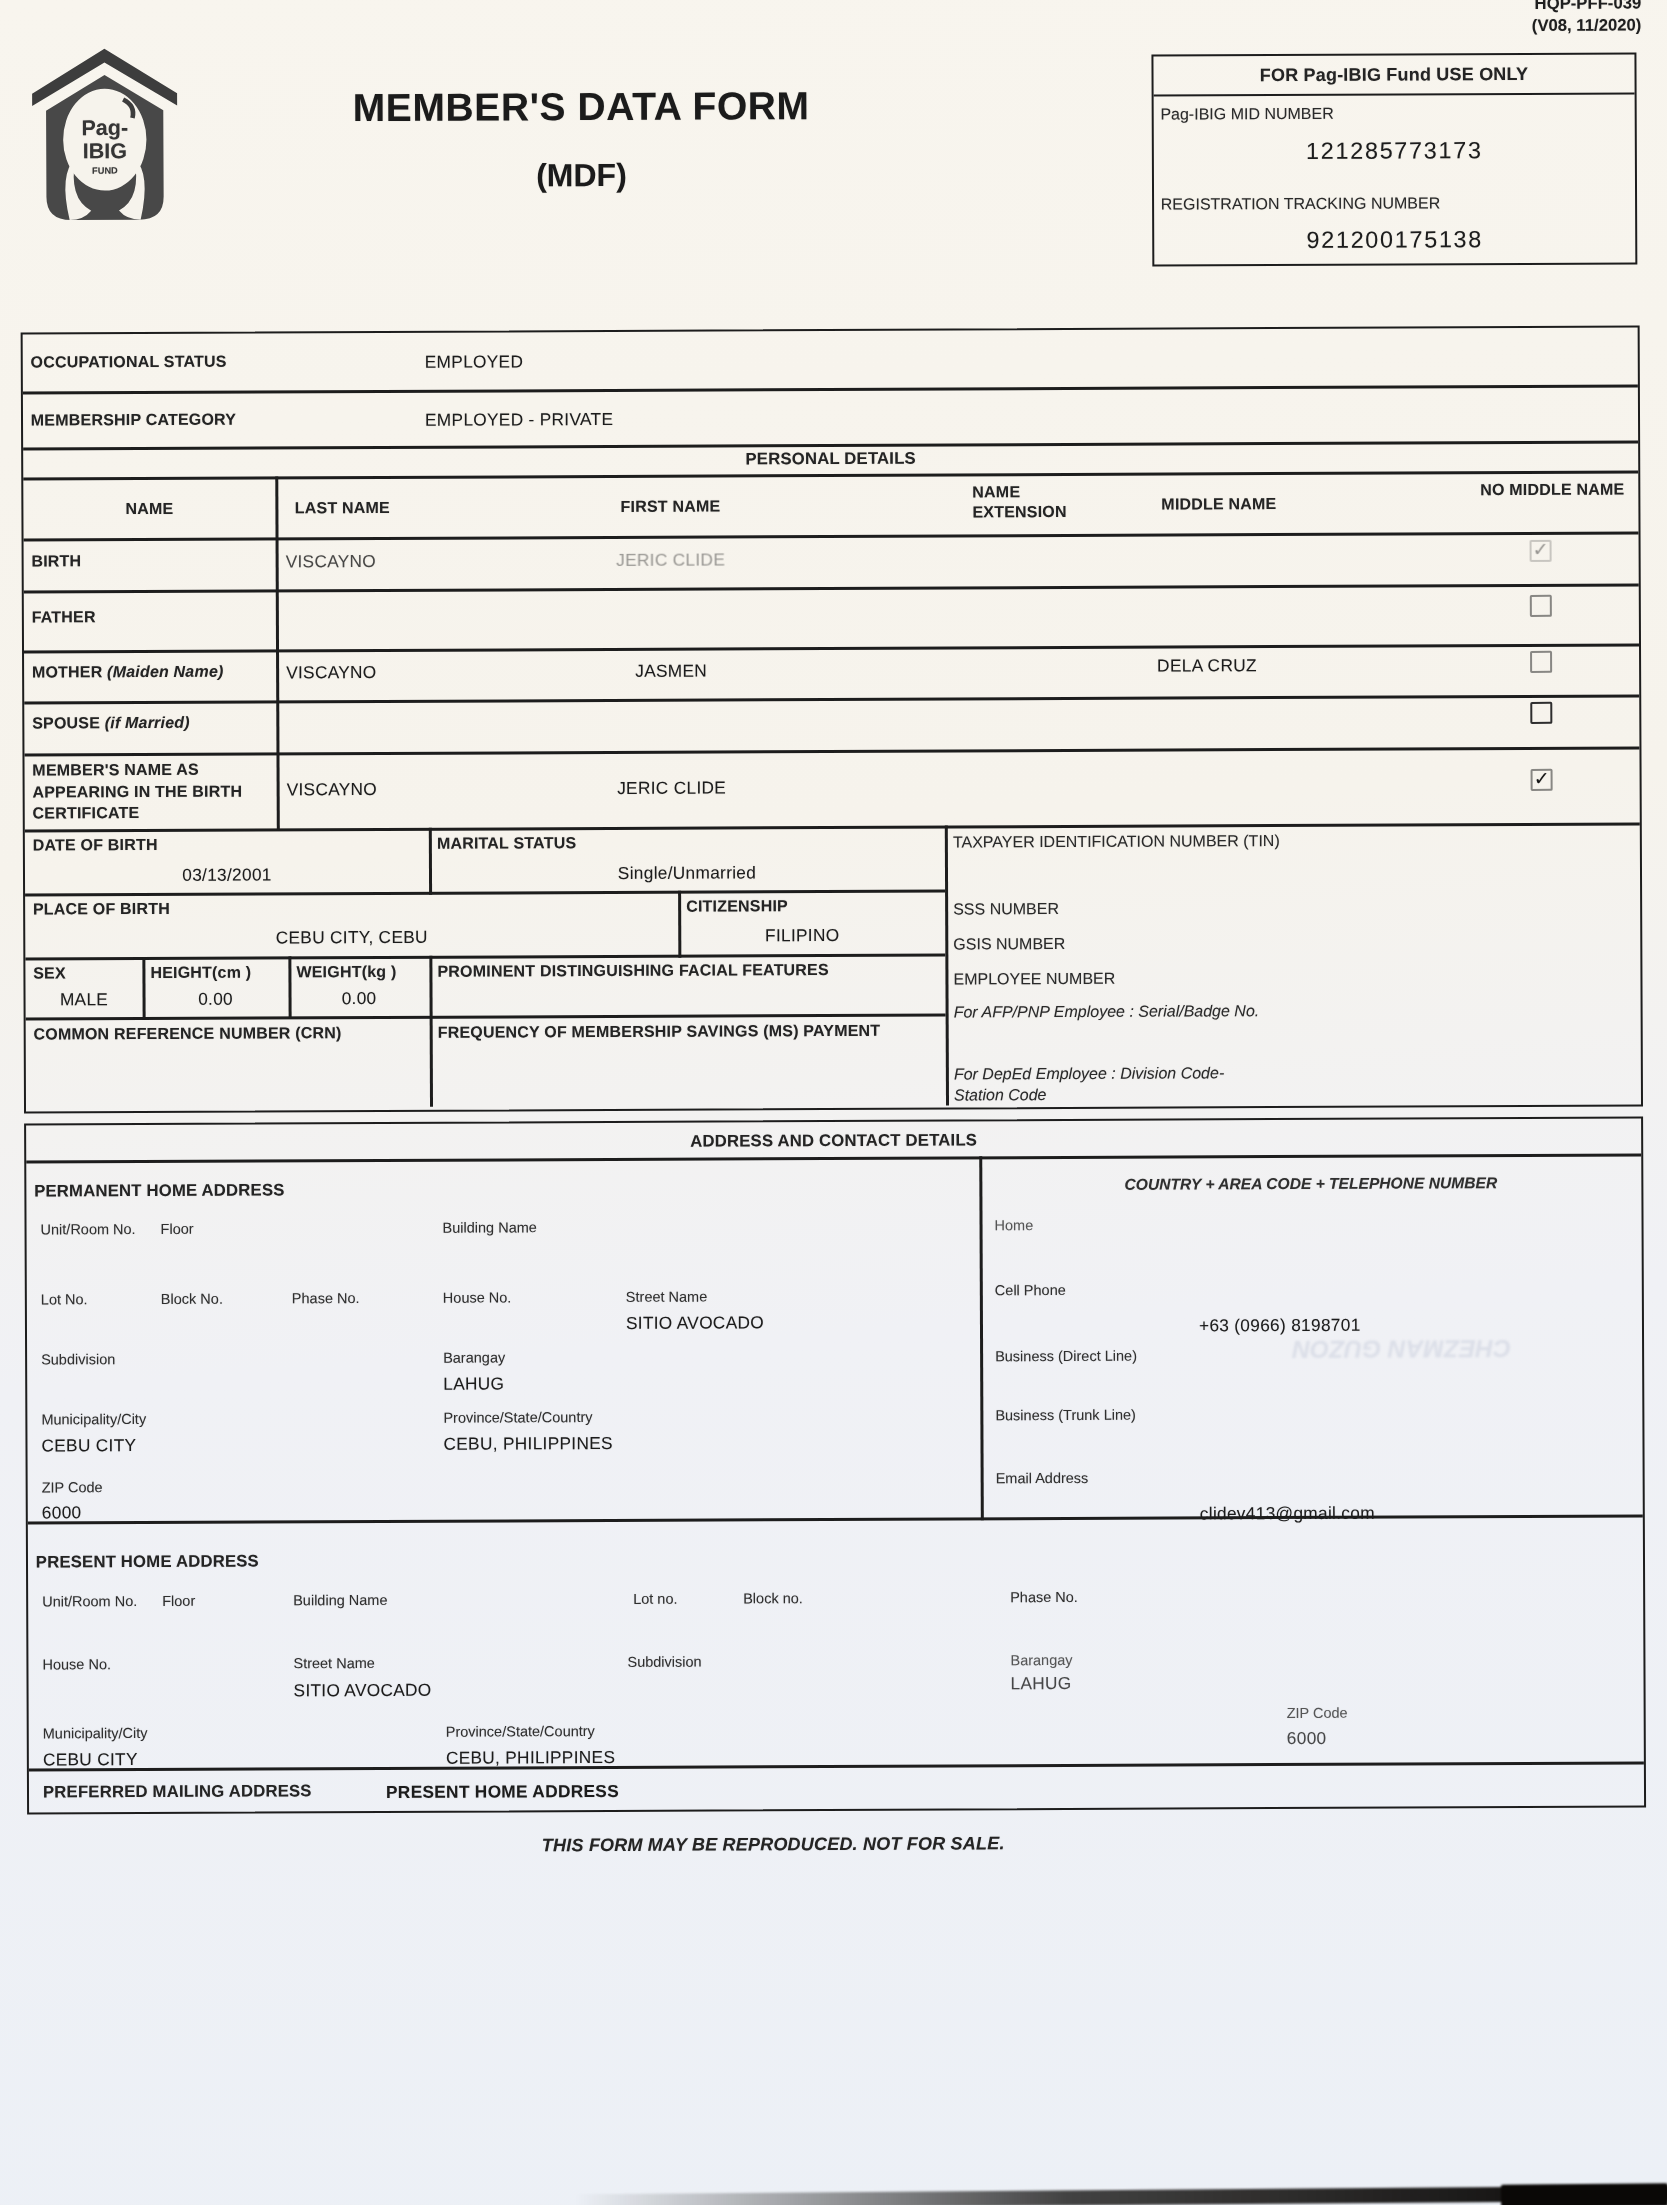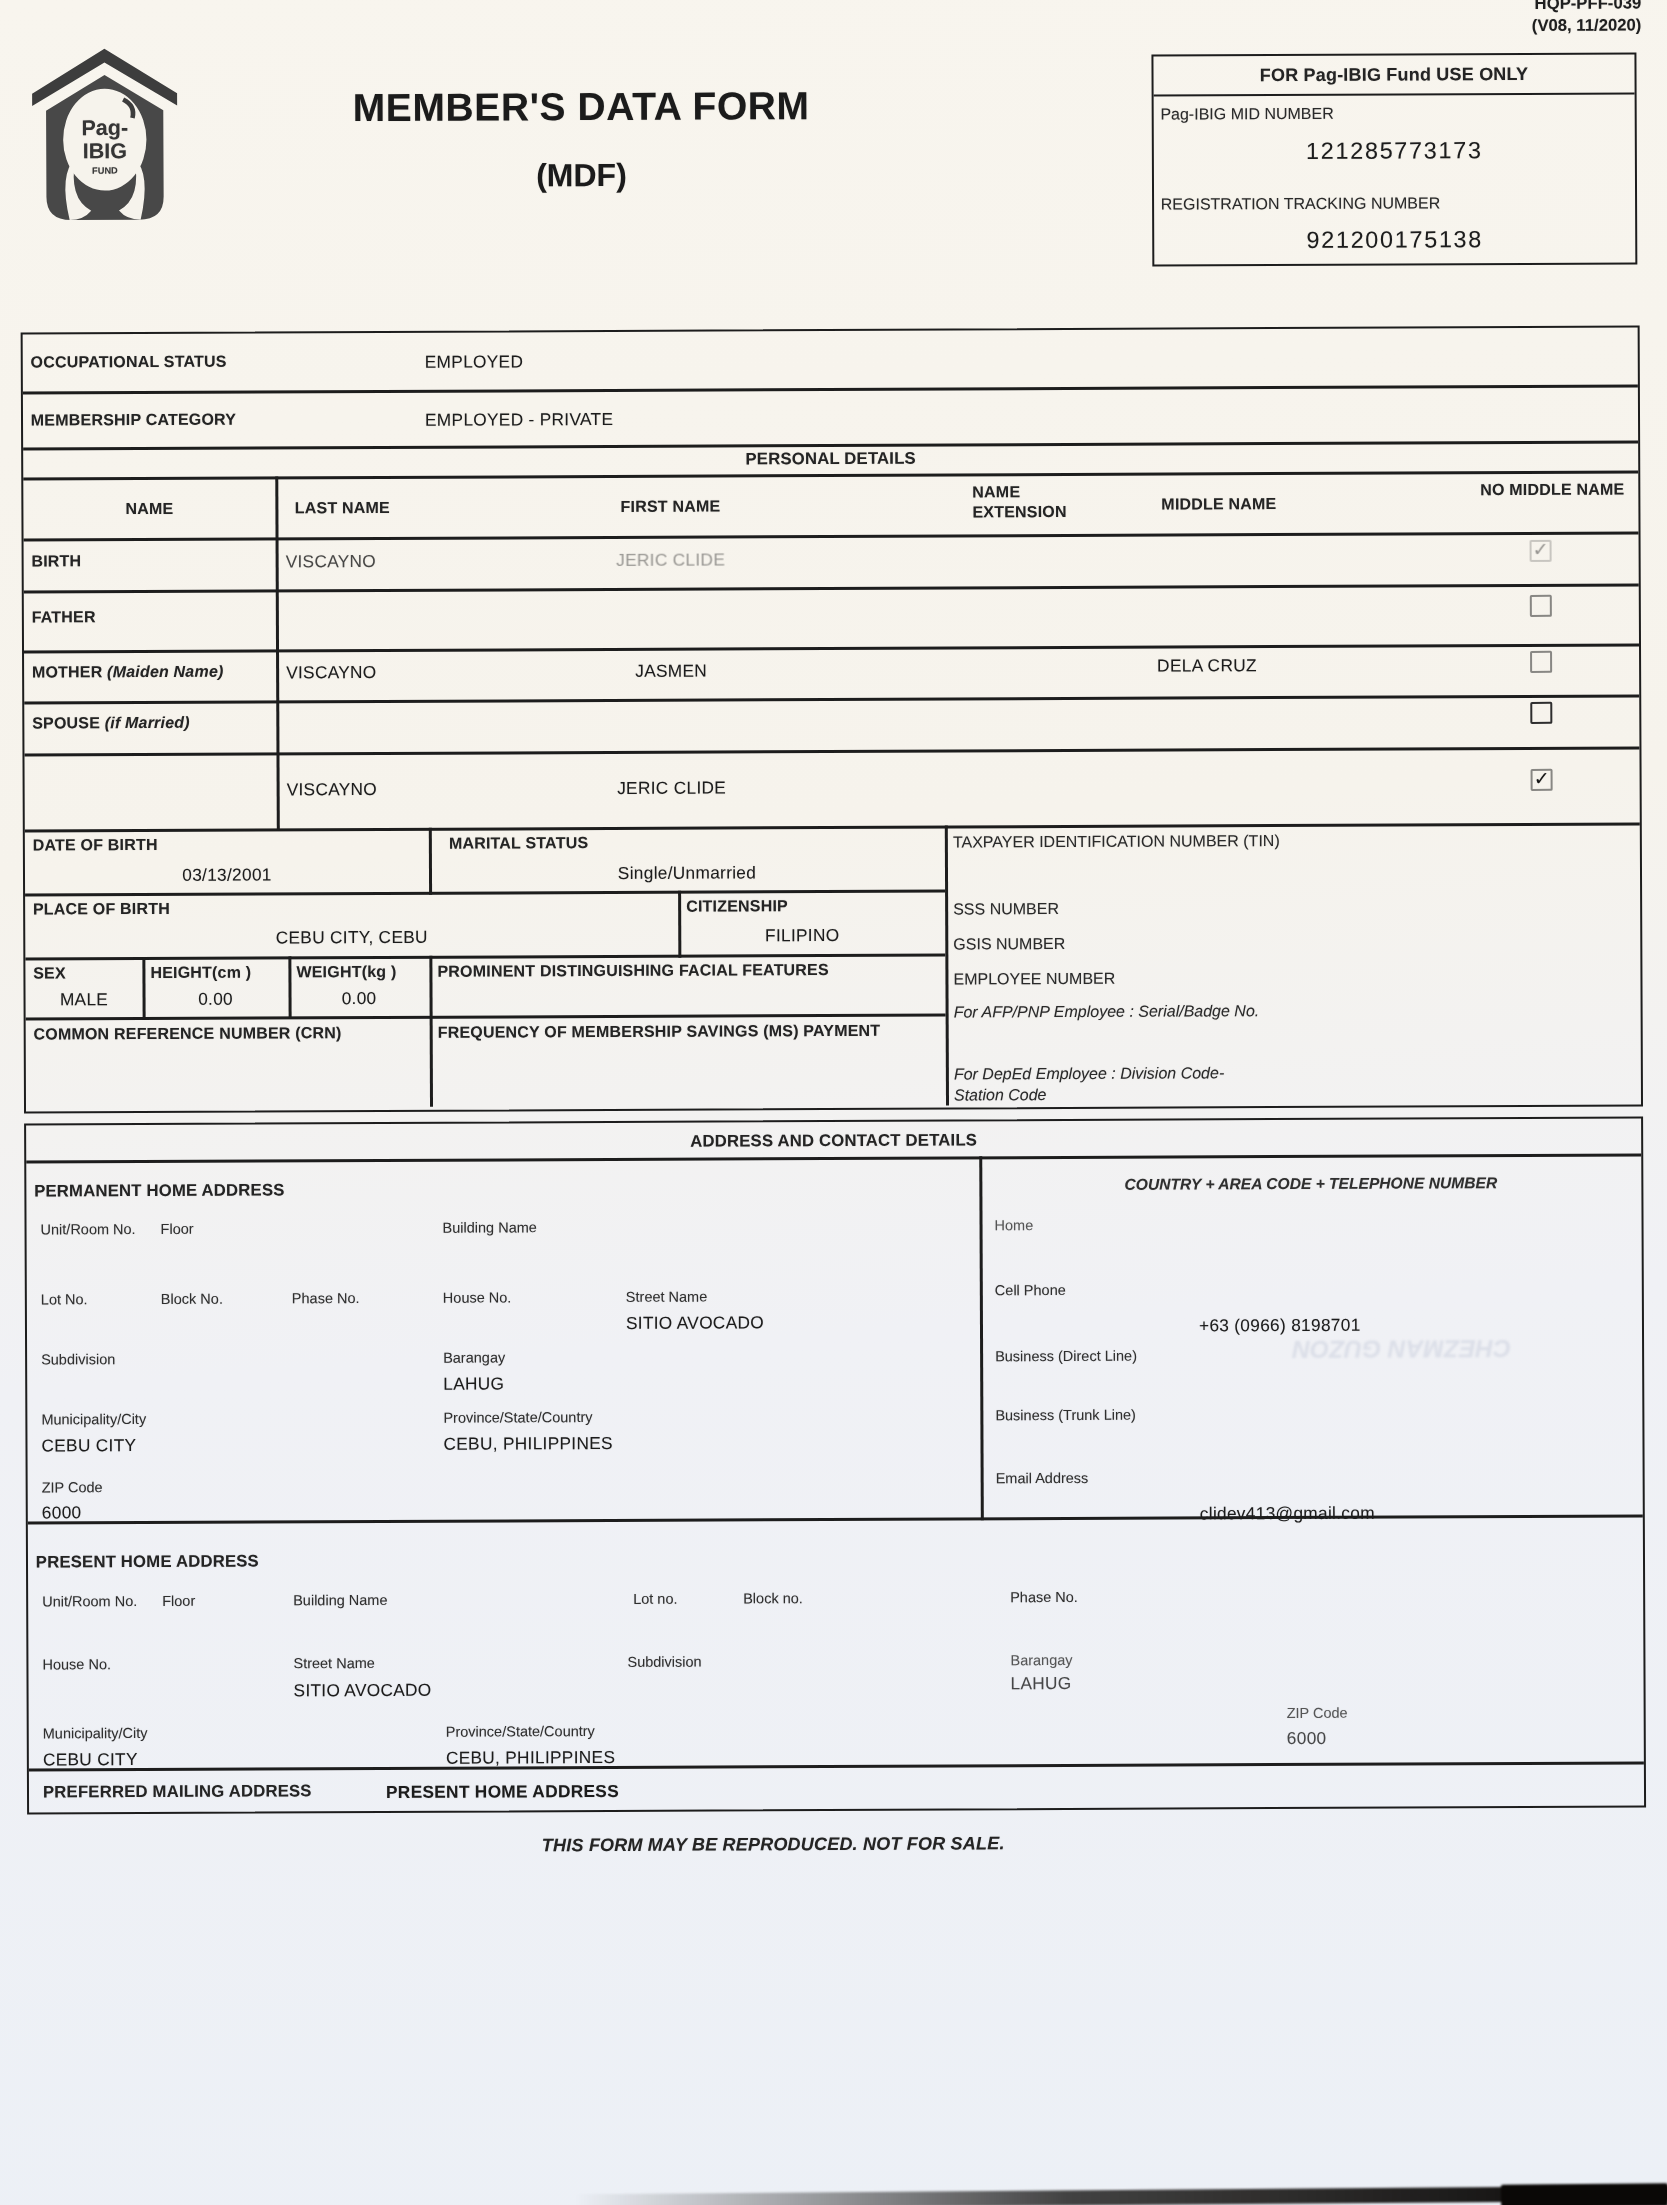--- a/index.html
+++ b/index.html
@@ -127,28 +127,29 @@
     <div class="cb light" style="left:1506px;top:323px;">
       <span></span></div>
 
     <div class="lbl" style="left:7.8px;top:379px;">
       <span>SPOUSE</span>
       <span class="it">(if Married)</span>
     </div>
     <div class="cb" style="left:1506px;top:374px;">
       <span></span></div>
 
+    <div class="lbl" style="left:7.8px;top:425px;width:240px;line-height:1.35;">MEMBER'S NAME AS APPEARING IN THE BIRTH CERTIFICATE</div>
     <div class="val" style="left:262px;top:446px;">VISCAYNO</div>
     <div class="val ctr" style="left:491px;top:446px;width:312px;">JERIC CLIDE</div>
     <div class="cb light" style="left:1506px;top:441px;">
       <span>✓</span></div>
 
     <div class="lbl" style="left:7.8px;top:501px;">DATE OF BIRTH</div>
     <div class="val ctr" style="left:0;top:531px;width:404px;">03/13/2001</div>
-    <div class="lbl" style="left:424px;top:501px;">MARITAL STATUS</div>
+    <div class="lbl" style="left:412px;top:501px;">MARITAL STATUS</div>
     <div class="val ctr" style="left:404px;top:531px;width:516px;">Single/Unmarried</div>
 
     <div class="lbl" style="left:7.8px;top:565px;">PLACE OF BIRTH</div>
     <div class="val ctr" style="left:0;top:594px;width:653px;">CEBU CITY, CEBU</div>
     <div class="lbl" style="left:661px;top:565px;">CITIZENSHIP</div>
     <div class="val ctr" style="left:653px;top:594px;width:248px;">FILIPINO</div>
 
     <div class="lbl" style="left:7.8px;top:629px;">SEX</div>
     <div class="lbl" style="left:125px;top:629px;">HEIGHT(cm )</div>
     <div class="lbl" style="left:271px;top:629px;">WEIGHT(kg )</div>

